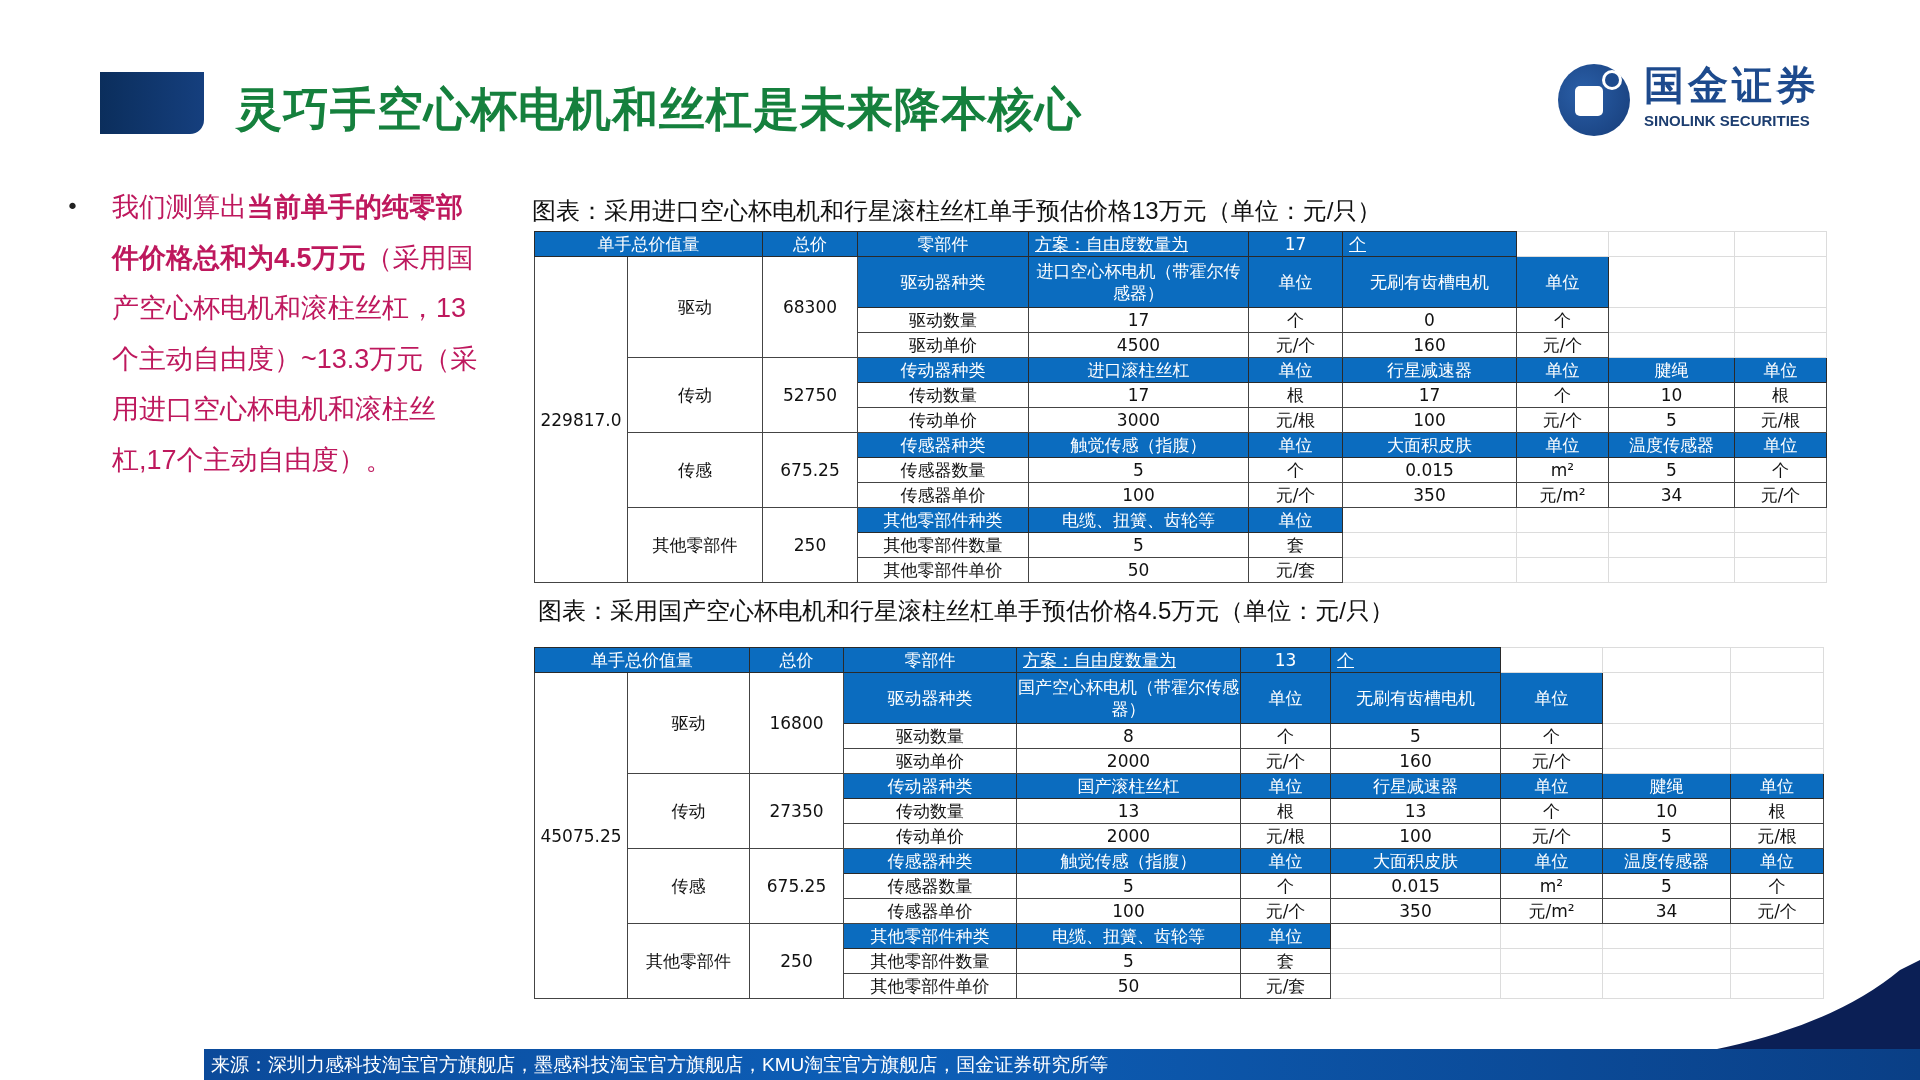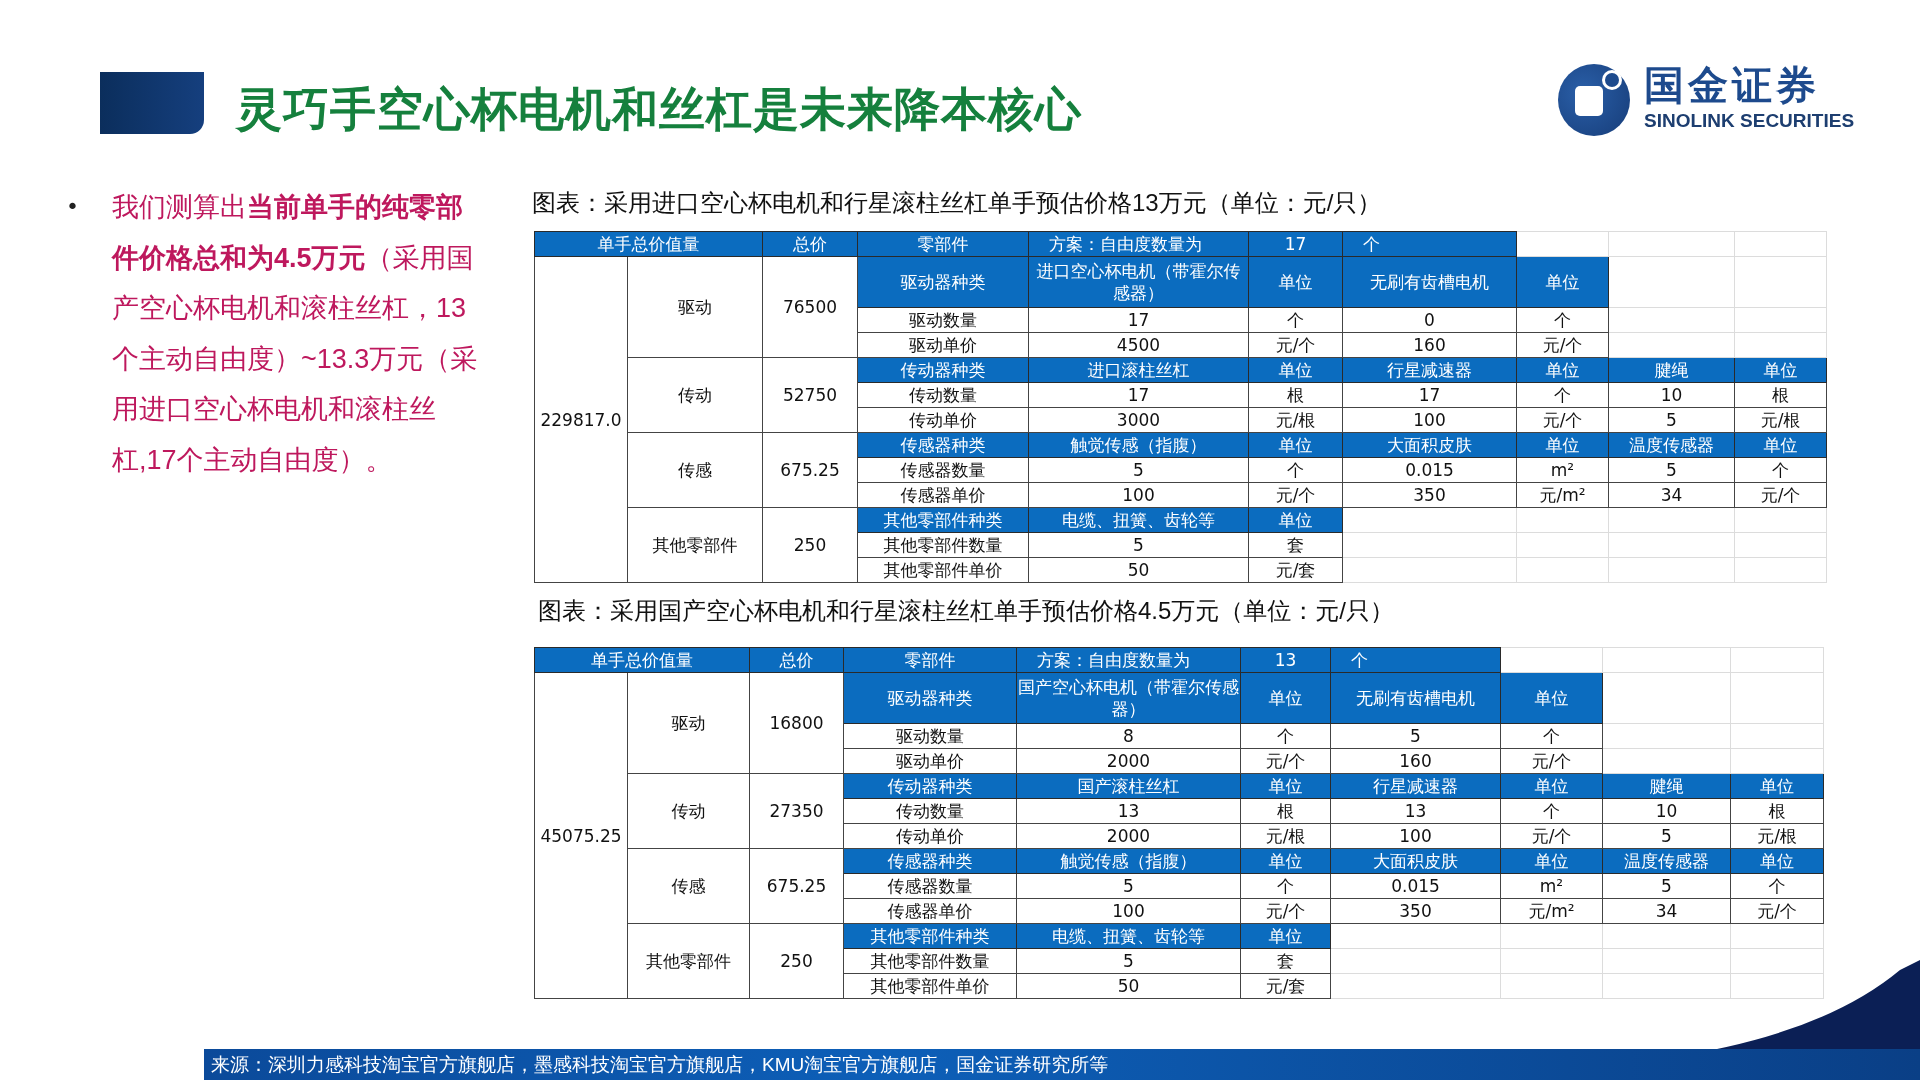--- a/index.html
+++ b/index.html
@@ -5,31 +5,31 @@
   html,body{margin:0;padding:0;}
   body{width:1920px;height:1080px;position:relative;overflow:hidden;background:#ffffff;font-family:"DejaVu Sans",sans-serif;}
   .title-block{position:absolute;left:100px;top:72px;width:104px;height:62px;background:linear-gradient(90deg,#0b2e5c,#153f7e);border-bottom-right-radius:14px;}
   .page-title{position:absolute;left:236px;top:82px;font-size:46px;font-weight:bold;color:#15803d;letter-spacing:1px;line-height:54px;white-space:nowrap;}
   .logo{position:absolute;left:1558px;top:62px;width:320px;height:76px;}
   .logo-mark{position:absolute;left:0;top:2px;width:72px;height:72px;border-radius:50%;background:radial-gradient(circle at 35% 40%,#2a5fa8,#163c78);}
   .logo-mark .sq{position:absolute;left:17px;top:22px;width:28px;height:30px;background:#fff;border-radius:5px;}
   .logo-mark .dot{position:absolute;left:44px;top:6px;width:20px;height:20px;background:#fff;border-radius:50%;}
   .logo-mark .dot2{position:absolute;left:47px;top:9px;width:14px;height:14px;background:#1d4a8d;border-radius:50%;}
   .logo-cn{position:absolute;left:86px;top:0;font-size:40px;font-weight:bold;color:#1d4a8d;letter-spacing:4px;line-height:46px;white-space:nowrap;text-align:center;}
-  .logo-en{position:absolute;left:86px;top:48px;font-size:19px;font-weight:bold;color:#1d3e70;line-height:22px;white-space:nowrap;font-family:"Liberation Sans",sans-serif;}
+  .logo-en{position:absolute;left:86px;top:48px;font-size:15px;font-weight:bold;color:#1d3e70;line-height:22px;white-space:nowrap;font-family:"Liberation Sans",sans-serif;}
   .bullet-wrap{position:absolute;left:66px;top:182px;width:420px;}
   .bullet-dot{position:absolute;left:0;top:0;font-size:22px;line-height:50px;color:#222;}
   .bullet-text{position:absolute;left:46px;top:0;width:370px;font-size:27px;line-height:50.5px;color:#be185d;font-family:"Liberation Sans",sans-serif;}
   .bullet-text b{font-weight:bold;}
   .caption{position:absolute;font-size:24px;color:#111;white-space:nowrap;line-height:30px;font-family:"Liberation Sans",sans-serif;}
   .tbl{position:absolute;border-collapse:collapse;table-layout:fixed;font-size:17px;color:#111;}
   .tbl td{border:1px solid #444;text-align:center;vertical-align:middle;padding:0;height:24px;line-height:20px;white-space:nowrap;overflow:hidden;}
   .tbl td.h{background:#0b6cbf;color:#fff;border-color:#2a2a2a;}
   .tbl td.g{border:1px solid #dcdcdc;background:#fff;}
-  .tbl td.left{text-align:left;padding-left:20px;}
+  .tbl td.left{text-align:left;padding-left:6px;text-decoration:underline;}
   .tbl td.tall{height:50px;}
   .footer-curve{position:absolute;right:0;top:960px;width:440px;height:120px;}
   .footer-bar{position:absolute;left:204px;top:1049px;width:1716px;height:31px;background:linear-gradient(90deg,#0b4a9a,#0d5fb8 40%,#0a3f86);}
   .footer-text{position:absolute;left:211px;top:1052px;font-size:19px;color:#fff;white-space:nowrap;line-height:26px;font-family:"Liberation Sans",sans-serif;}
 </style>
 </head>
 <body>
 
 <div class="title-block"></div>
 <div class="page-title">灵巧手空心杯电机和丝杠是未来降本核心</div>
@@ -42,21 +42,21 @@
   </div>
   <div class="logo-cn">国金证券</div>
   <div class="logo-en">SINOLINK SECURITIES</div>
 </div>
 
 <div class="bullet-wrap">
   <span class="bullet-dot">•</span>
   <div class="bullet-text"><span>我们测算出</span><b>当前单手的纯零部件价格总和为4.5万元</b><span>（采用国产空心杯电机和滚柱丝杠，13个主动自由度）~13.3万元（采用进口空心杯电机和滚柱丝杠,17个主动自由度）。</span></div>
 </div>
 
-<div class="caption" style="left:532px;top:188px;">图表：采用进口空心杯电机和行星滚柱丝杠单手预估价格13万元（单位：元/只）</div>
+<div class="caption" style="left:532px;top:196px;">图表：采用进口空心杯电机和行星滚柱丝杠单手预估价格13万元（单位：元/只）</div>
 <table class="tbl" style="left:534px;top:231px;width:1292px;">
   <colgroup>
     <col style="width:93px">
       <col style="width:135px">
       <col style="width:95px">
       <col style="width:171px">
       <col style="width:220px">
       <col style="width:94px">
       <col style="width:174px">
       <col style="width:92px">
@@ -71,21 +71,21 @@
     <td class="h left">方案：自由度数量为</td>
     <td class="h">17</td>
     <td class="h left">个</td>
     <td class="g"></td>
         <td class="g"></td>
         <td class="g"></td>
   </tr>
   <tr>
     <td rowspan="14">229817.0</td>
     <td rowspan="3">驱动</td>
-    <td rowspan="3">76500</td>
+    <td rowspan="3">68300</td>
     <td class="h tall">驱动器种类</td>
     <td class="h tall" style="white-space:normal;line-height:22px;">进口空心杯电机（带霍尔传感器）</td>
     <td class="h tall">单位</td>
     <td class="h tall">无刷有齿槽电机</td>
     <td class="h tall">单位</td>
     <td class="g"></td>
         <td class="g"></td>
   </tr>
   <tr>
     <td>驱动数量</td>

